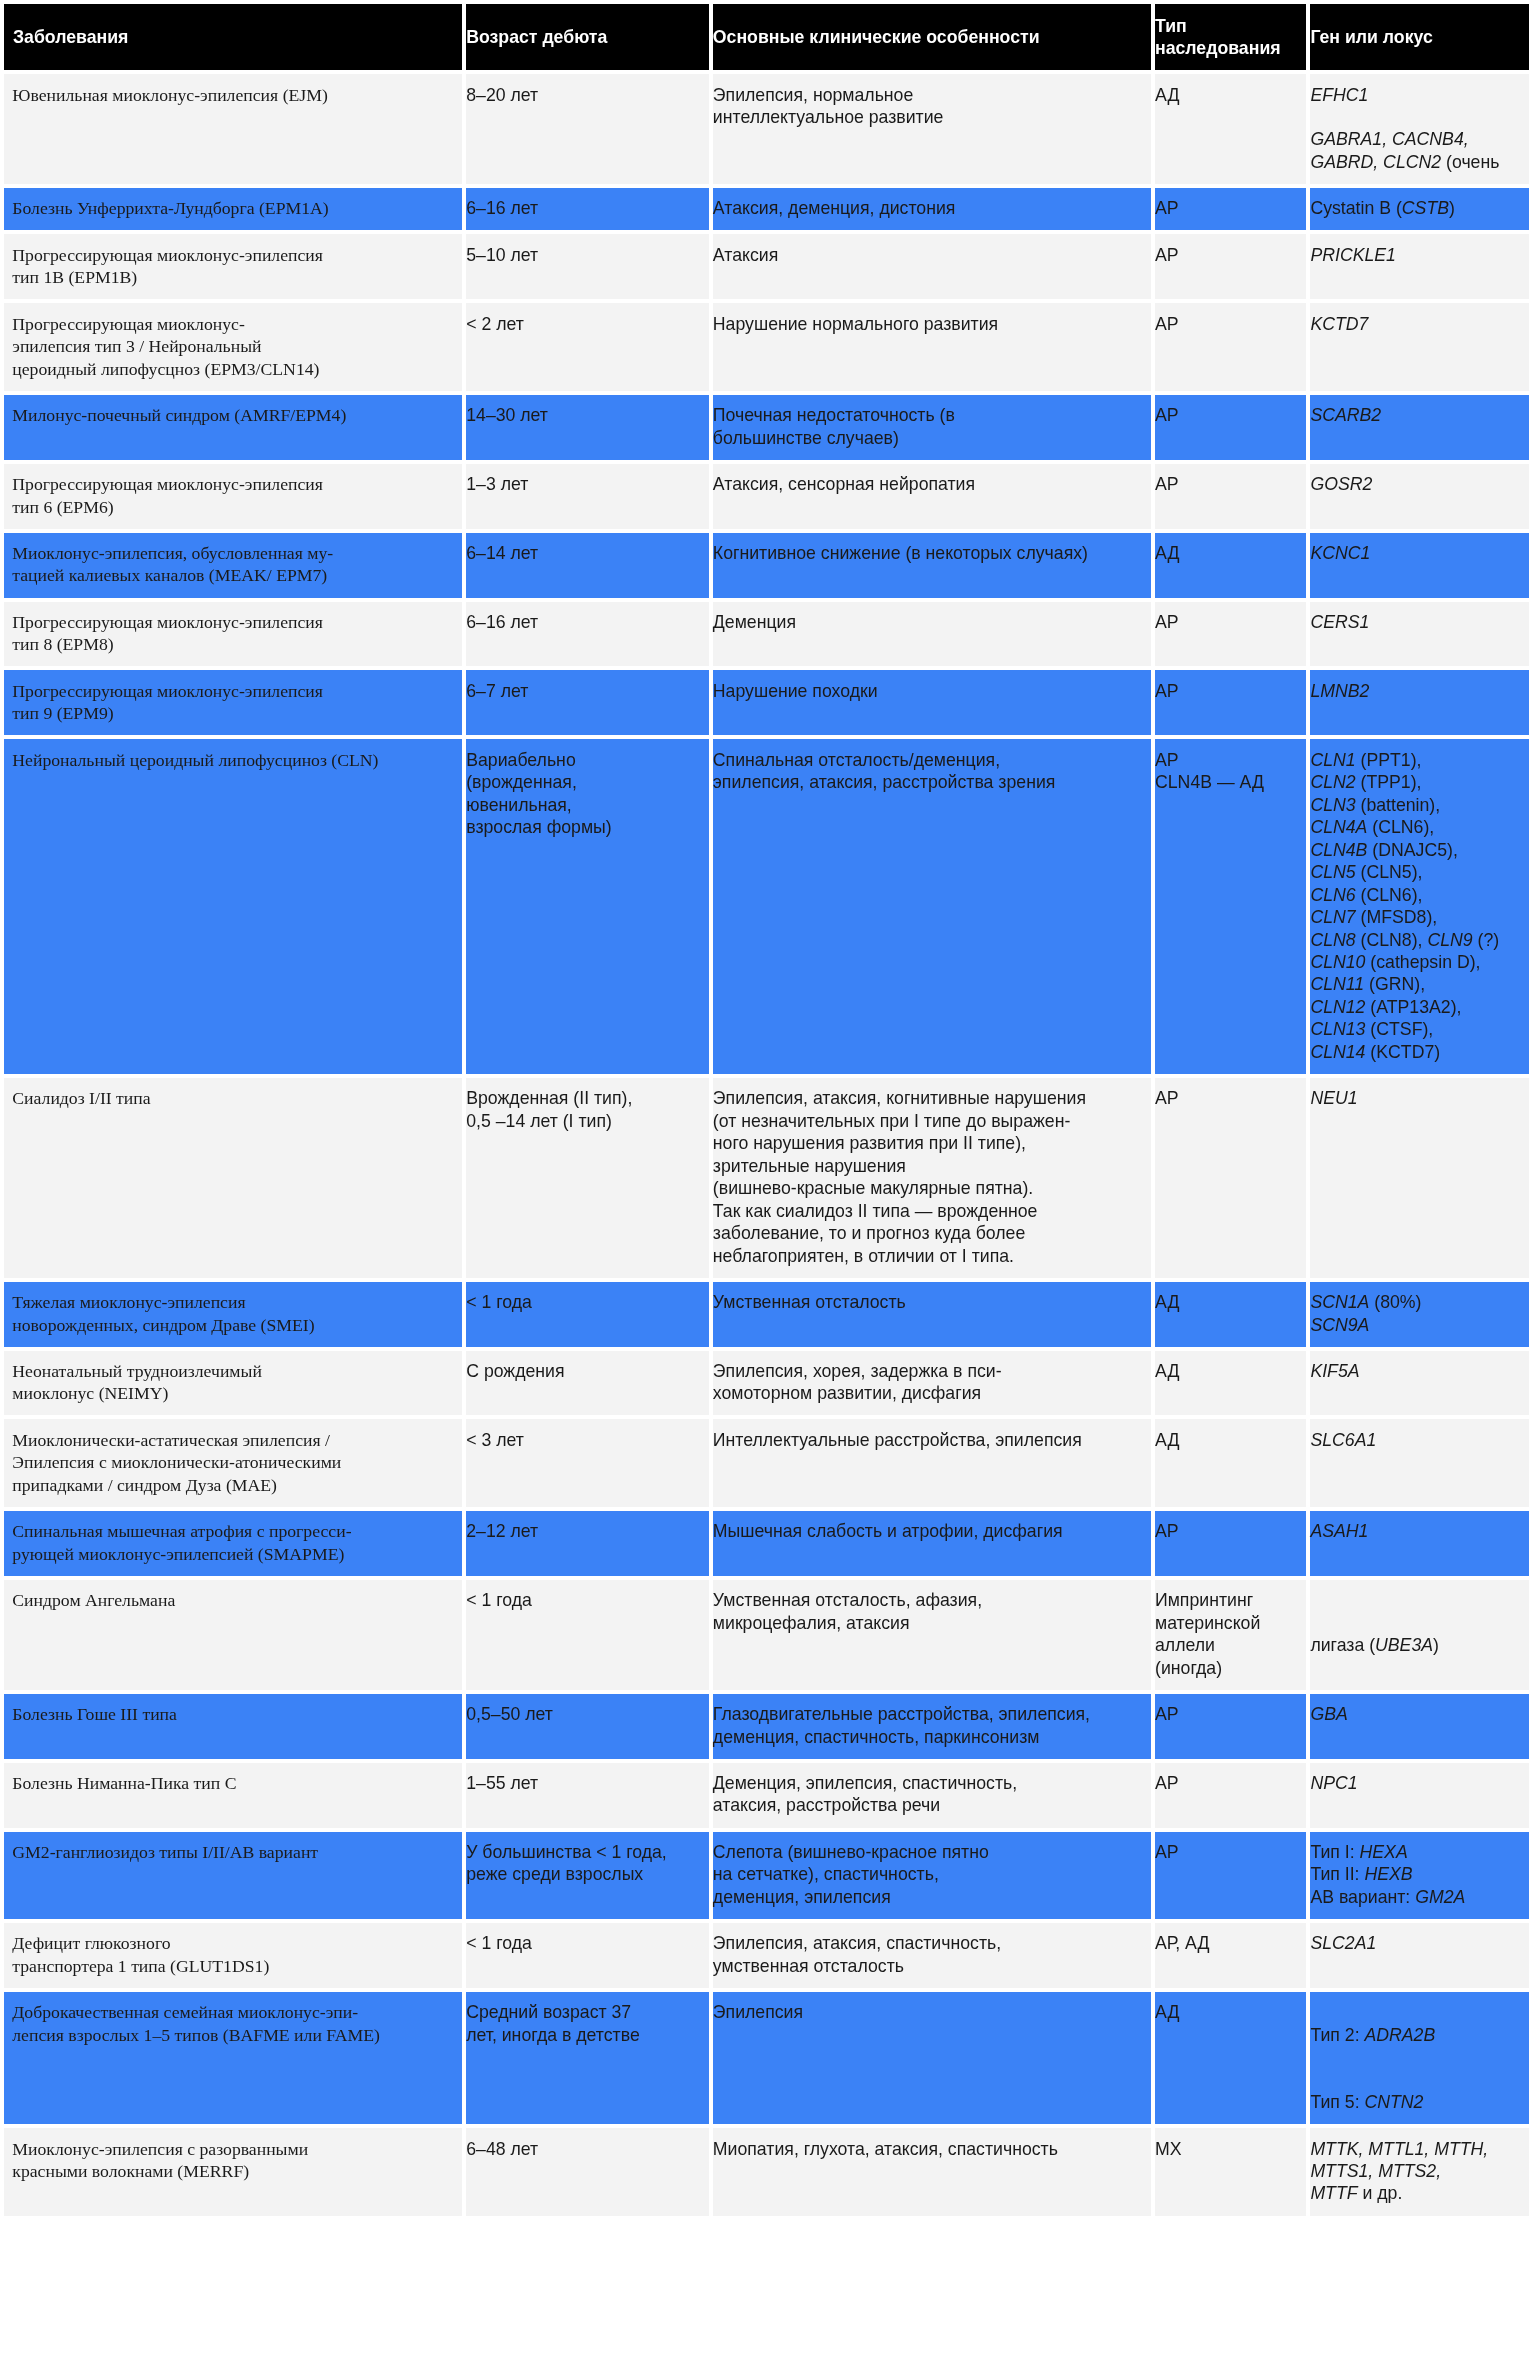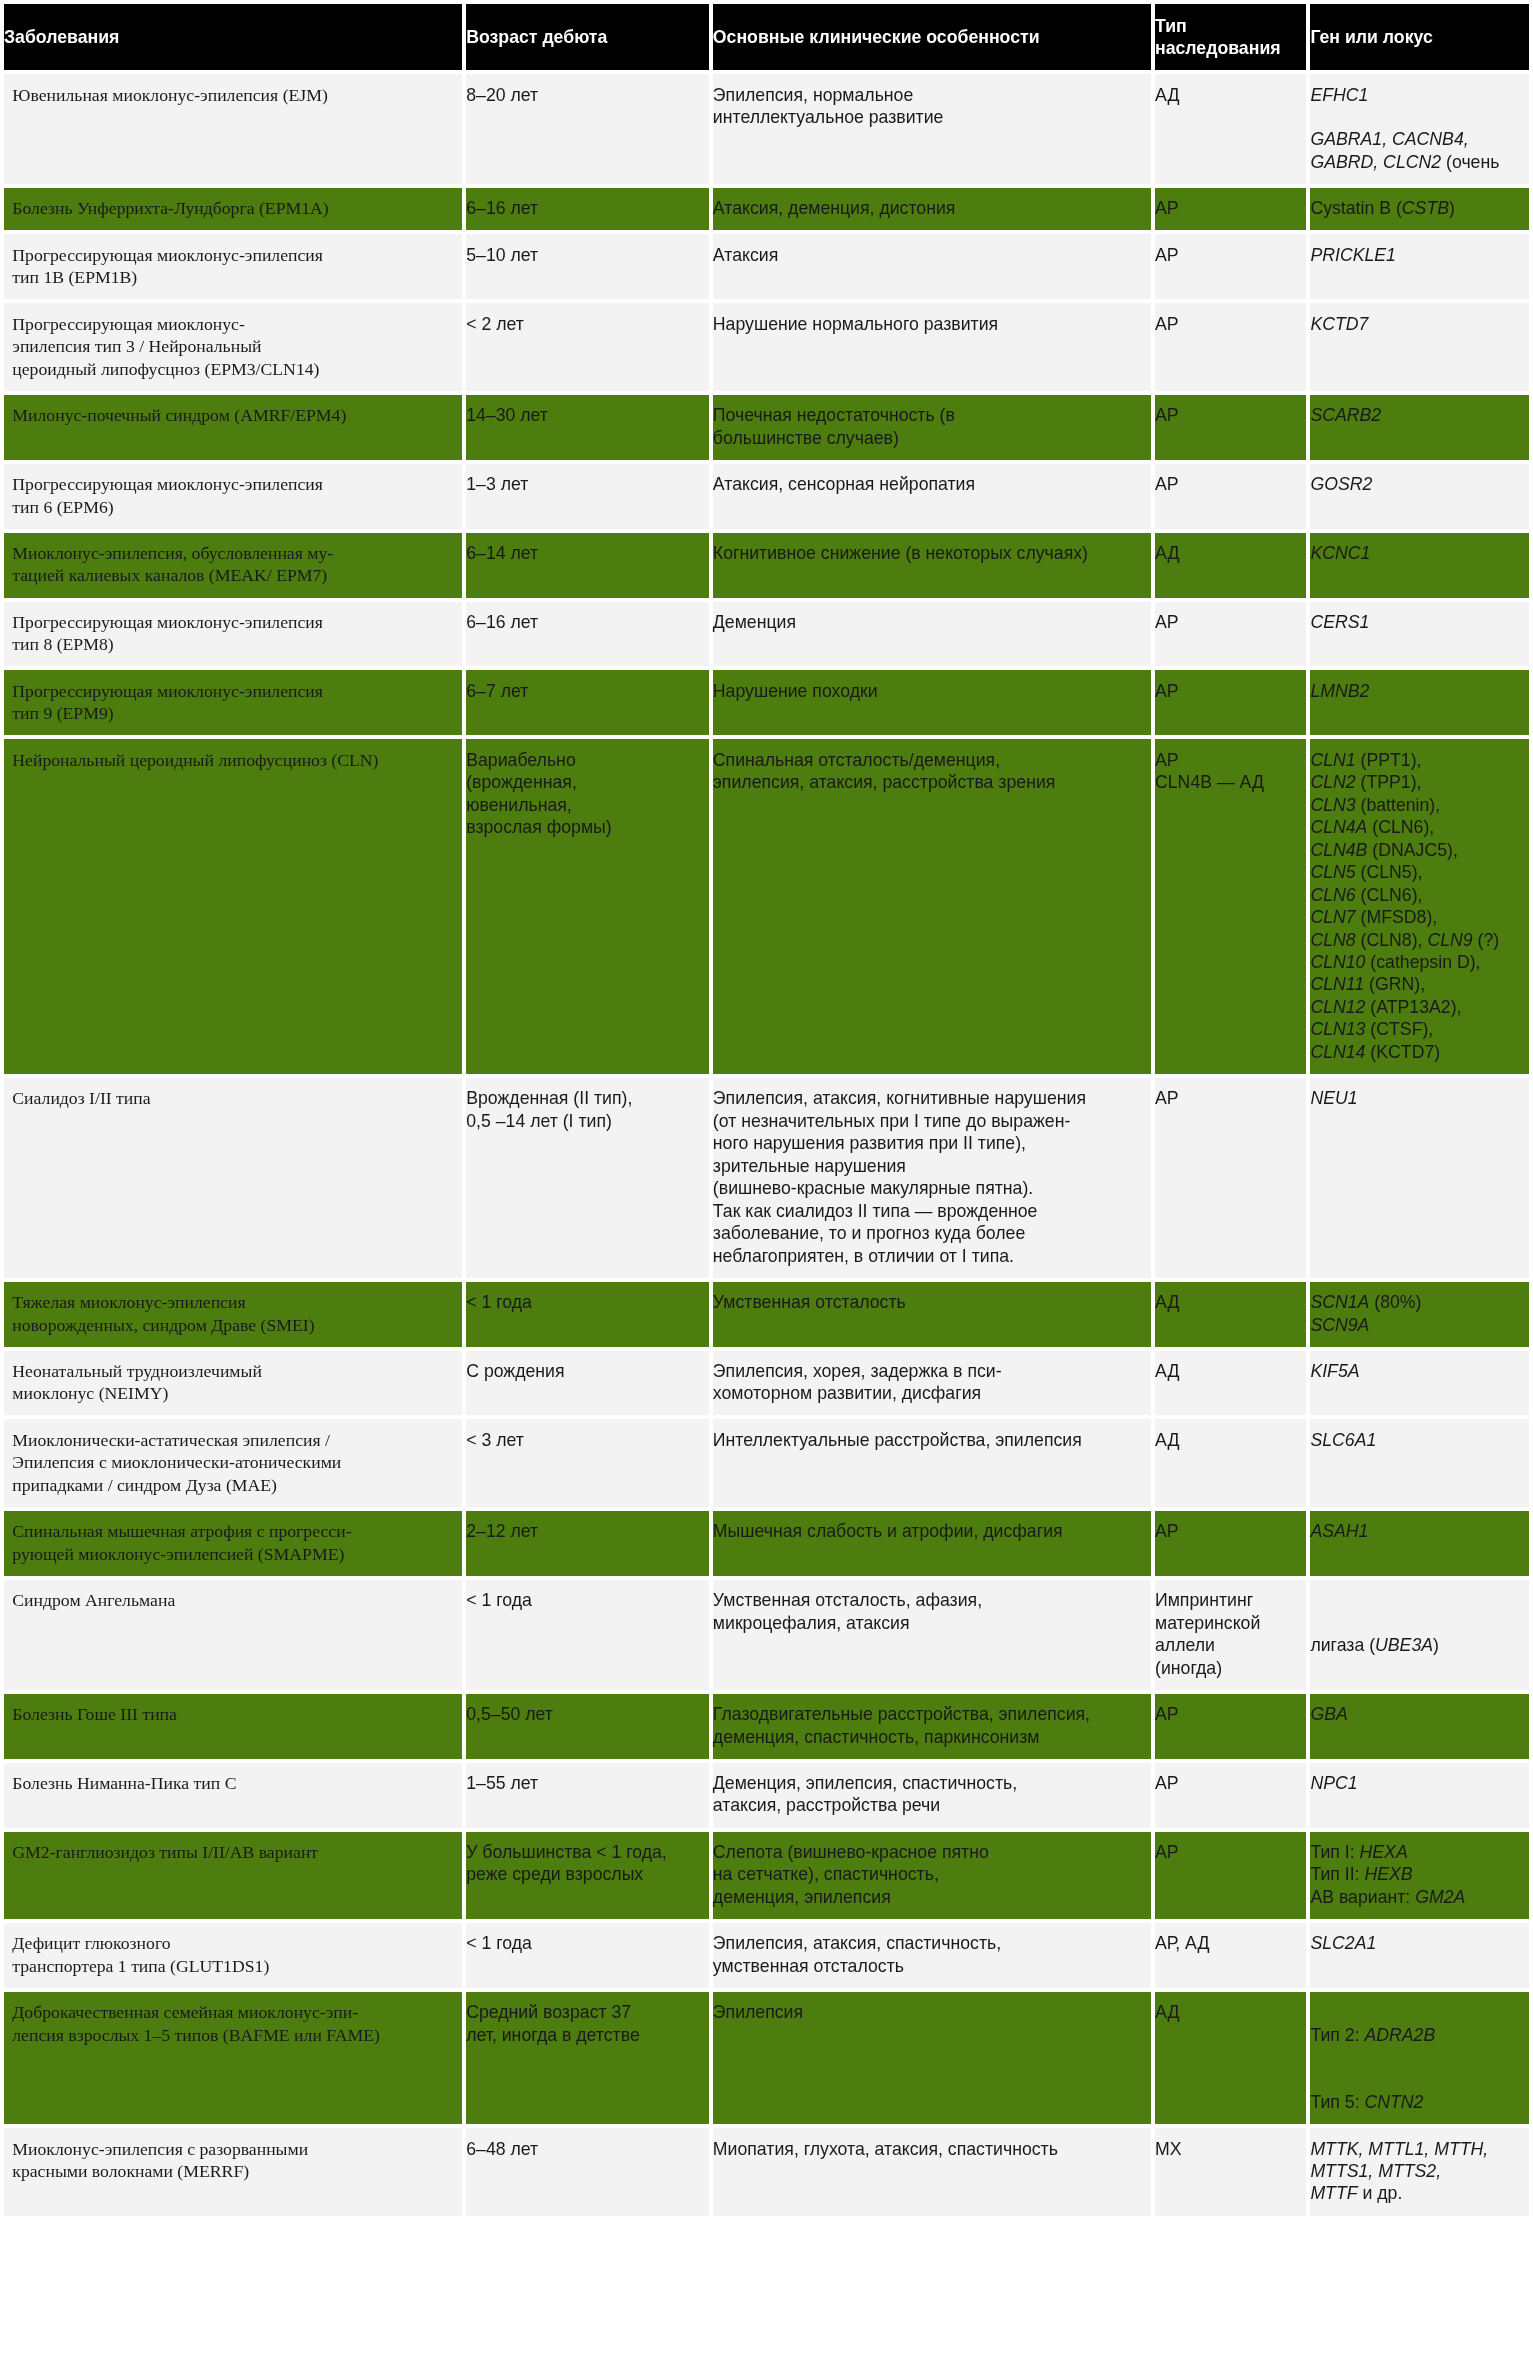--- a/index.html
+++ b/index.html
@@ -15,29 +15,29 @@
   }
   th{
     background:#000000;
     color:#ffffff;
     font-weight:bold;
     text-align:left;
     vertical-align:middle;
     padding:10.6px 10.6px 10.6px 0;
     height:38px;
   }
-  th:first-child{padding-left:0;}
+  th:first-child{padding-left:9px;}
   td{
     vertical-align:top;
     padding:9.4px 11.8px 10.6px 0;
     word-wrap:break-word;
   }
   td:first-child{padding-left:8.3px;font-family:Liberation Serif, serif;}
   tr.odd td{background:#f3f3f3;}
-  tr.even td{background:#4d7c0f;}
+  tr.even td{background:#3b82f6;}
   .it{font-style:italic;}
 </style>
 </head>
 <body>
 
 <div class="page">
   <table class="main">
     <colgroup>
       <col style="width:457px">
       <col style="width:242px">

